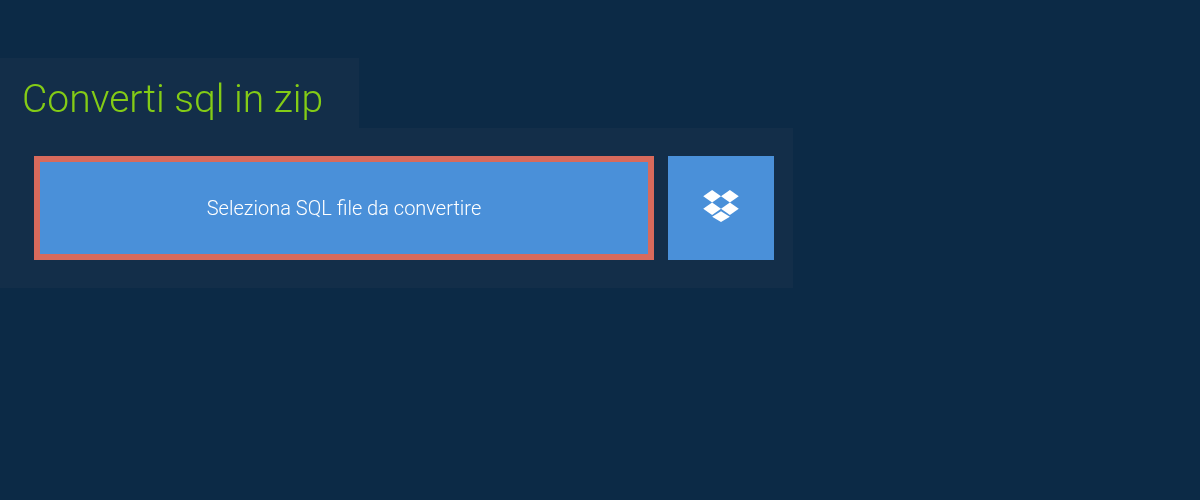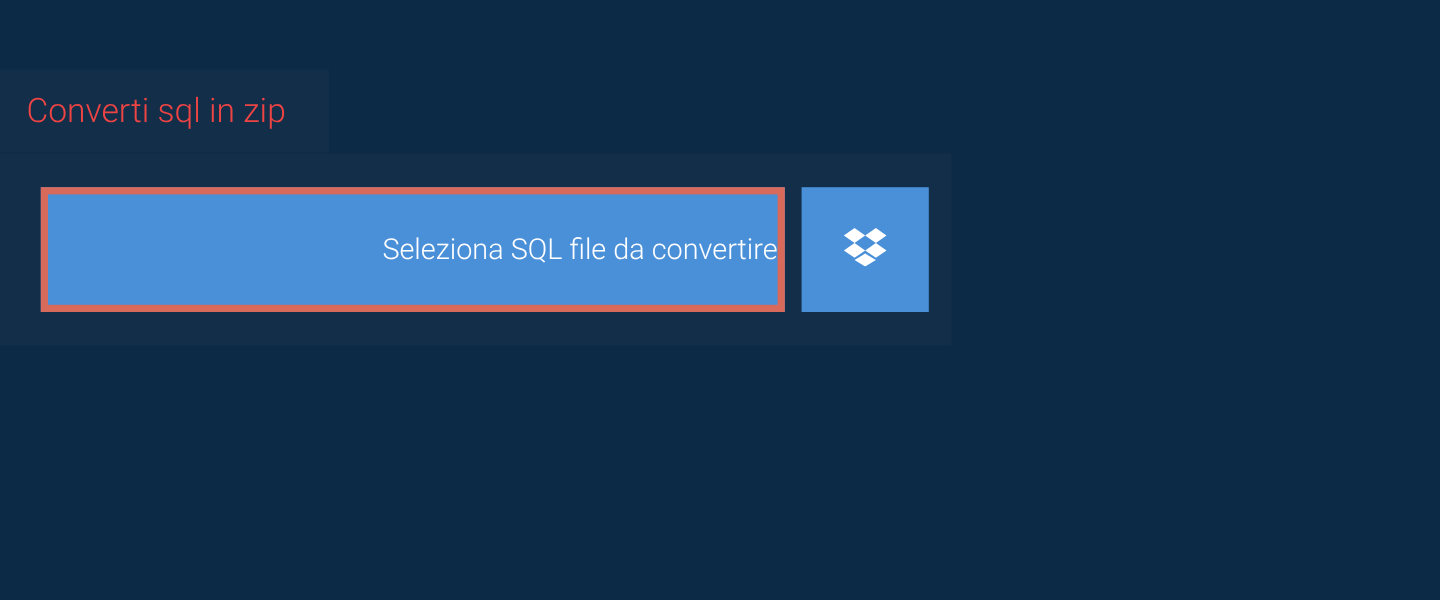--- a/index.html
+++ b/index.html
@@ -9,47 +9,47 @@
     background: #0c2a46;
     font-family: -apple-system, BlinkMacSystemFont, "Segoe UI", Roboto, Helvetica, Arial, sans-serif;
     overflow: hidden;
   }
   .tab {
     position: absolute;
     top: 58px;
     left: 0;
     background: #132e49;
     padding: 18px 36px 18px 22px;
-    color: #ef4444;
-    font-size: 28px;
+    color: #84cc16;
+    font-size: 39px;
     font-weight: 300;
   }
   .panel {
     position: absolute;
     top: 128px;
     left: 0;
     width: 793px;
     height: 160px;
     background: #132e49;
     display: flex;
     align-items: center;
     padding: 28px 0 28px 34px;
     gap: 14px;
   }
   .select-btn {
     background: #4a90d9;
     border: 6px solid #d86a5c;
     color: #ffffff;
-    font-size: 24px;
+    font-size: 20px;
     font-weight: 300;
     height: 104px;
     width: 620px;
     display: flex;
     align-items: center;
-    justify-content: flex-end;
+    justify-content: center;
     cursor: pointer;
   }
   .dropbox-btn {
     background: #4a90d9;
     width: 106px;
     height: 104px;
     display: flex;
     align-items: center;
     justify-content: center;
     cursor: pointer;

